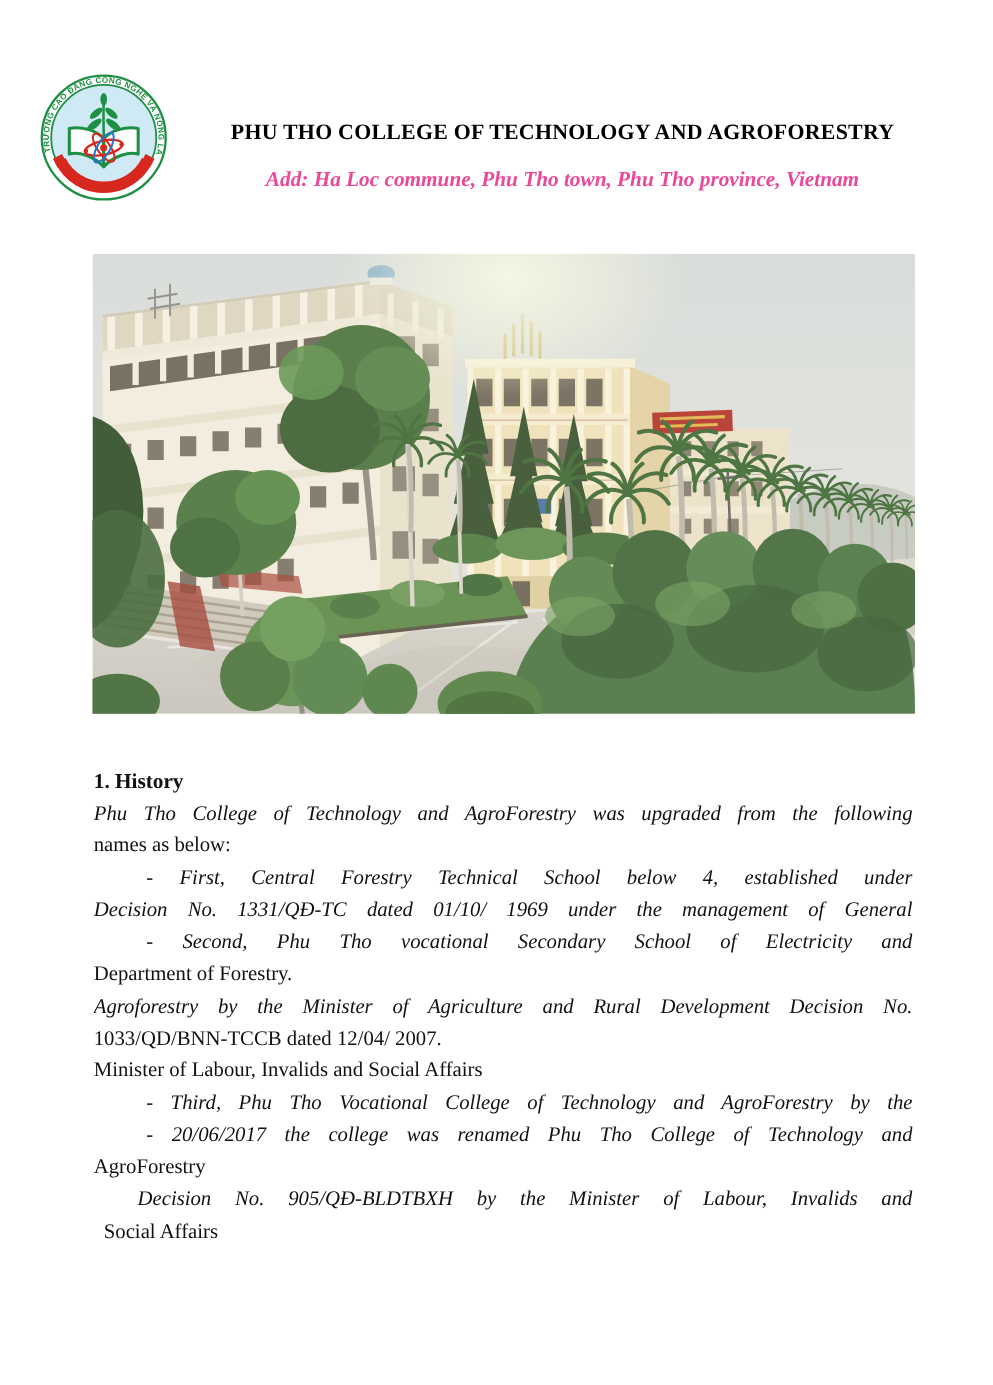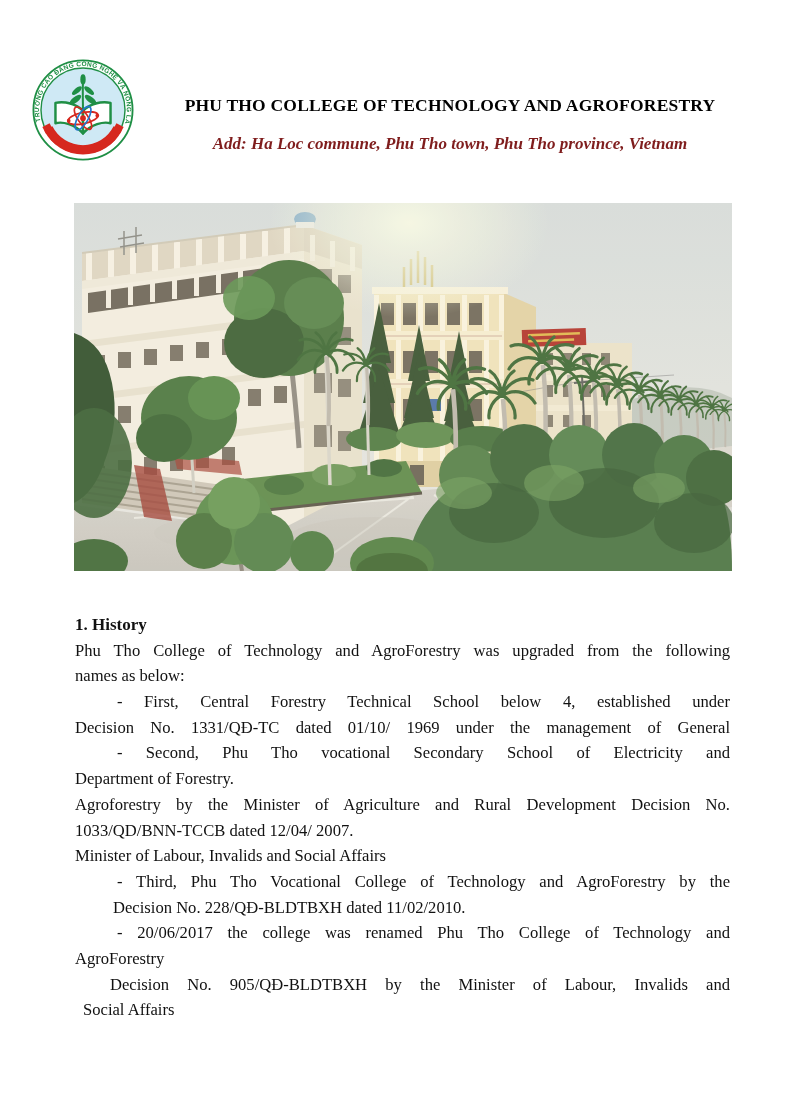--- a/index.html
+++ b/index.html
@@ -2,27 +2,27 @@
 <html><head>
 <meta charset="utf-8">
 <style>
   html,body{margin:0;padding:0;background:#ffffff;}
   .page{position:relative;width:794px;height:1108px;background:#ffffff;overflow:hidden;
         font-family:"Liberation Serif", serif;color:#101010;}
   .logo{position:absolute;left:32px;top:59px;width:102px;height:102px;}
   .logo svg{display:block;width:100%;height:100%;}
   .header{position:absolute;left:138px;top:94px;width:624px;text-align:center;}
   .title{font-size:17.5px;font-weight:bold;letter-spacing:.2px;line-height:22px;color:#000;}
-  .address{margin-top:18px;font-size:17px;font-weight:bold;font-style:italic;color:#7f1d1d;}
+  .address{margin-top:18px;font-size:17px;font-weight:bold;font-style:italic;color:#ec4899;}
   .photo{position:absolute;left:74px;top:203px;width:658px;height:368px;}
   .photo svg{display:block;width:100%;height:100%;}
   .history{position:absolute;left:75px;top:612px;width:655px;font-size:16.6px;color:#111;}
   .tl{height:25.7px;line-height:25.7px;overflow:hidden;}
   .tl.h{font-weight:bold;font-size:17px;}
-  .j{text-align:justify;text-align-last:justify;-moz-text-align-last:justify;}
+  .j{text-align:justify;text-align-last:justify;font-style:italic;-moz-text-align-last:justify;}
   .i1{padding-left:42px;}
   .i2{padding-left:38px;}
   .i3{padding-left:35px;}
   .i4{padding-left:8px;}
 </style>
 </head>
 <body>
 
 <div class="page">
 
@@ -403,20 +403,19 @@
     <div class="tl j">Phu Tho College of Technology and AgroForestry  was upgraded from the following</div>
     <div class="tl">names as below:</div>
     <div class="tl j i1">- First,   Central Forestry Technical School below 4, established under</div>
     <div class="tl j">Decision No. 1331/QĐ-TC dated 01/10/ 1969   under the management of  General</div>
     <div class="tl j i1">- Second, Phu Tho vocational Secondary School of Electricity and</div>
     <div class="tl">Department of Forestry.</div>
     <div class="tl j">Agroforestry by the Minister of Agriculture and Rural Development Decision No.</div>
     <div class="tl">1033/QD/BNN-TCCB dated 12/04/ 2007.</div>
     <div class="tl">Minister of Labour, Invalids and Social Affairs</div>
     <div class="tl j i1">- Third,  Phu Tho Vocational College of Technology and AgroForestry by the</div>
-    <div class="tl i2">Decision No. 228/QĐ-BLDTBXH dated 11/02/2010.</div>
     <div class="tl j i1">- 20/06/2017 the college was renamed Phu Tho College of Technology and</div>
     <div class="tl">AgroForestry</div>
     <div class="tl j i3">Decision No. 905/QĐ-BLDTBXH by the Minister of Labour, Invalids and</div>
     <div class="tl i4">Social Affairs</div>
   </div>
 
 </div>
 
 </body></html>

